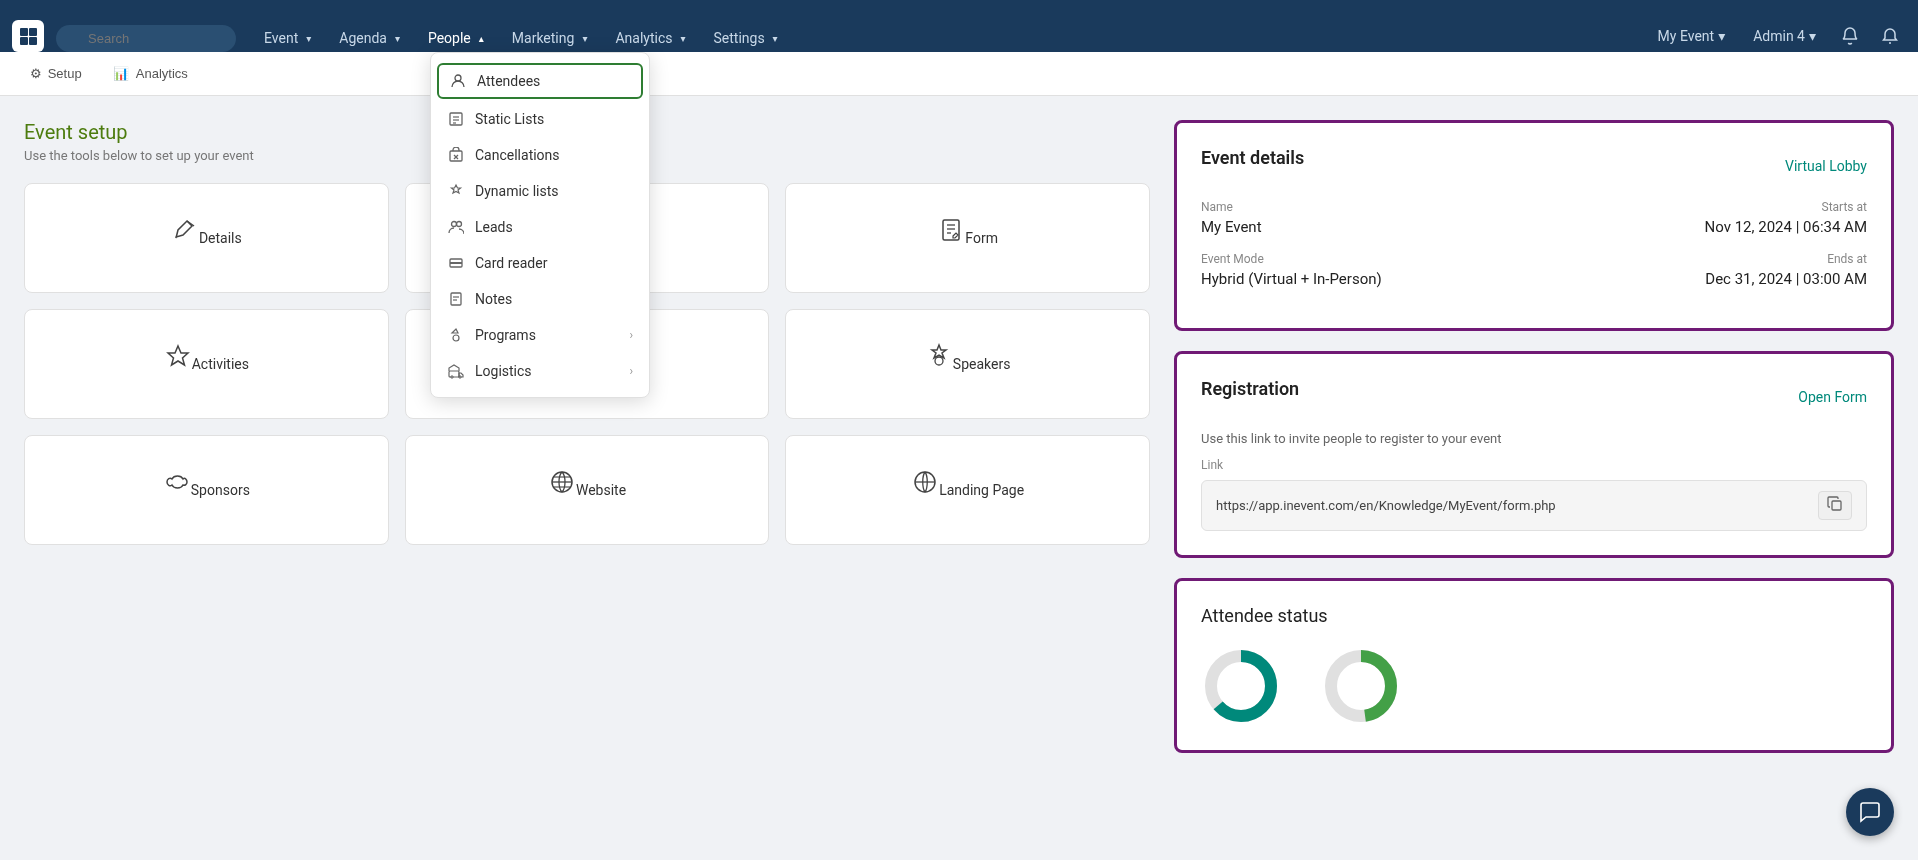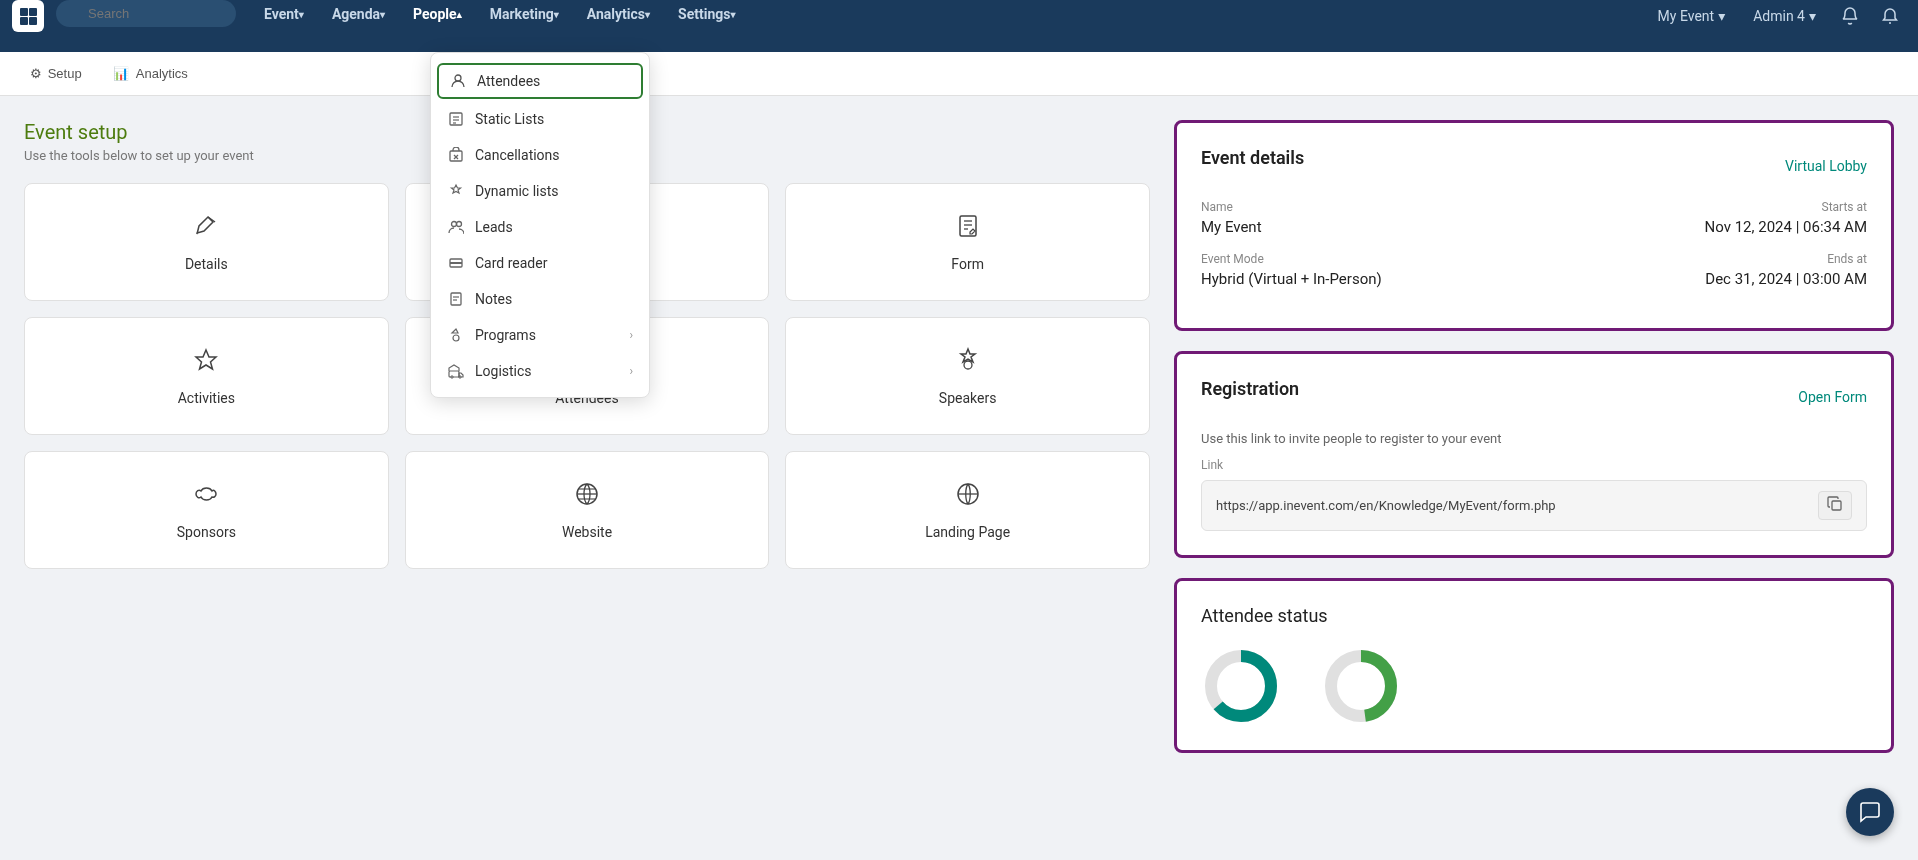--- a/index.html
+++ b/index.html
@@ -2,21 +2,21 @@
 <html><head>
   <meta charset="utf-8">
   <style>
     * { box-sizing: border-box; margin: 0; padding: 0; }
     body { font-family: -apple-system, BlinkMacSystemFont, 'Segoe UI', Roboto, sans-serif; background: #f0f2f5; color: #333; font-size: 14px; }
 
     
     .top-nav {
       background: #1a3a5c;
       display: flex;
-      align-items: flex-start;
+      align-items: flex-end;
       height: 52px;
       padding: 0 12px;
       gap: 4px;
       position: relative;
       z-index: 100;
     }
     .nav-logo {
       width: 32px; height: 32px;
       background: #fff;
       border-radius: 6px;
@@ -49,24 +49,23 @@
       color: #aac;
       font-size: 13px;
     }
     .nav-item {
       color: #c8d8e8;
       padding: 6px 12px;
       border-radius: 4px;
       cursor: pointer;
       display: flex;
       align-items: center;
-      gap: 0;
+      gap: 8px;
       font-size: 14px;
       white-space: nowrap;
-      font-weight: bold;
     }
     .nav-item.active { color: #fff; }
     .nav-item .chevron { font-size: 10px; }
     .nav-right {
       margin-left: auto;
       display: flex;
       align-items: center;
       gap: 8px;
     }
     .nav-right-item {
@@ -167,21 +166,21 @@
     .grid-cards {
       display: grid;
       grid-template-columns: repeat(3, 1fr);
       gap: 16px;
     }
     .card {
       background: #fff;
       border-radius: 8px;
       border: 1px solid #e0e0e0;
       display: flex;
-      flex-direction: column;
+      flex-direction: row;
       align-items: center;
       justify-content: center;
       padding: 28px 16px;
       cursor: pointer;
       transition: box-shadow 0.2s;
       min-height: 110px;
     }
     .card-icon {
       font-size: 26px;
       margin-bottom: 10px;

